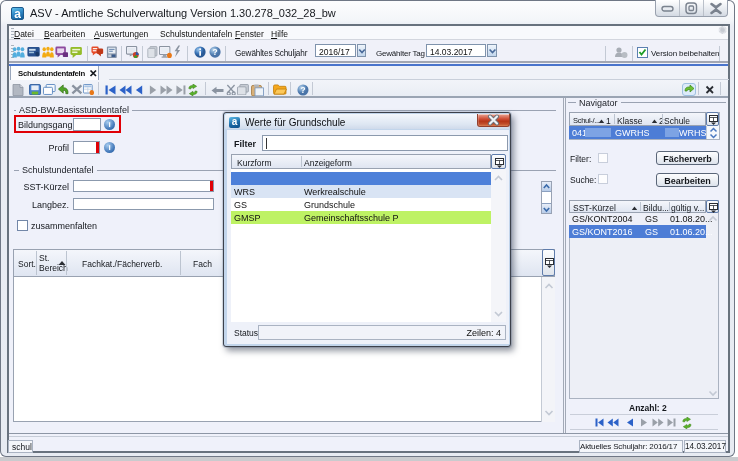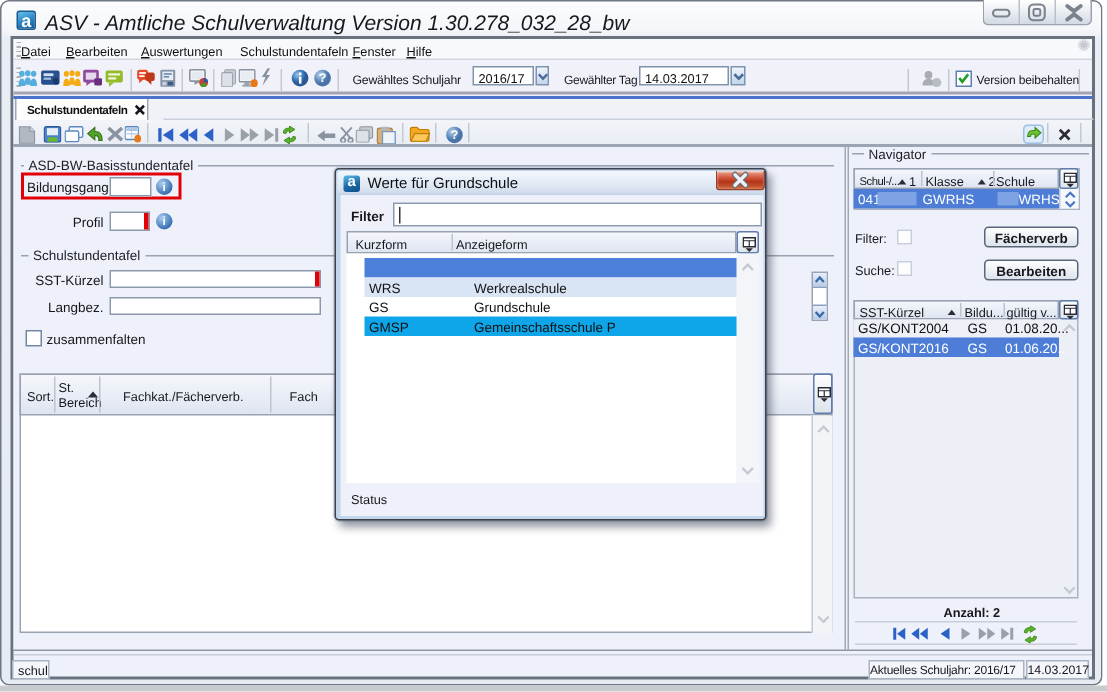--- a/index.html
+++ b/index.html
@@ -1,19 +1,19 @@
 <!DOCTYPE html>
 <html><head><meta charset="utf-8"><style>
 *{margin:0;padding:0;box-sizing:border-box;}
 html,body{width:738px;height:461px;overflow:hidden;background:#fff;}
 .outerbottom{position:absolute;left:0;top:457px;width:738px;height:4px;background:#c9cbce;}
 body{font-family:"Liberation Sans",sans-serif;font-size:9px;color:#111;}
 .abs{position:absolute;}
 .win{position:absolute;left:0;top:0;width:735px;height:457px;border-radius:6px;box-shadow:inset 0 0 0 1px #6f7785;background:linear-gradient(#fdfdfe,#f4f6f9 20px,#eaedf4 26px,#e7ebf2);}
-.titletext{position:absolute;left:30px;top:7px;font-size:14px;color:#15181d;font-style:italic;}
+.titletext{position:absolute;left:30px;top:7px;font-size:11px;color:#15181d;}
 .appicon{position:absolute;left:11px;top:7px;width:13px;height:13px;border-radius:2px;background:linear-gradient(160deg,#62c2ec,#2e85c4 50%,#0f5a96);border:1px solid #1b5a8e;color:#fff;font-size:12px;font-weight:bold;text-align:center;line-height:12px;}
 .wbtns{position:absolute;left:655px;top:0;width:73px;height:17px;border:1px solid #99a1ae;border-top:none;border-radius:0 0 4px 4px;background:linear-gradient(#ffffff,#eceff3 45%,#d4dae3);display:flex;}
 .wbtns div{flex:1;border-right:1px solid #bac0c9;position:relative;}
 .wbtns div:last-child{border-right:none;}
 .frame{position:absolute;left:7px;top:24px;width:723px;height:429px;border:2px solid #68727e;background:#eff1fa;}
 .menubar{position:absolute;left:9px;top:26px;width:719px;height:14px;background:#f8f9fc;border-bottom:1px solid #d3d6de;}
 .mi{position:absolute;top:3px;font-size:8.5px;color:#101010;}
 .tb1{position:absolute;left:9px;top:40px;width:719px;height:23px;background:#f0f1f9;border-bottom:2px solid #a2a6b2;}
 .sep1{position:absolute;top:46px;width:1px;height:15px;background:#c3c9d4;}
 .grip{position:absolute;width:3px;background:repeating-linear-gradient(#aab2bd 0 1px,#f3f5f8 1px 3px);}
@@ -39,21 +39,21 @@
 .cb{position:absolute;width:11px;height:11px;background:#fff;border:1px solid #7287a8;}
 .th{position:absolute;background:linear-gradient(#f4f6fb,#dfe5f1);border:1px solid #99a2b1;}
 .thcell{position:absolute;font-size:8.5px;color:#15181d;}
 .thsep{position:absolute;top:1px;bottom:1px;width:1px;background:#bcc4d0;}
 .btn{position:absolute;background:linear-gradient(#fdfdfe,#eef1f5 50%,#dde3ec);border:1px solid #5a6678;border-radius:3px;font-weight:bold;font-size:9px;text-align:center;color:#15181d;}
 .sbox{position:absolute;top:440px;height:13px;background:#f4f6fa;border:1px solid #aab3c2;font-size:8.5px;padding-top:1px;color:#15181d;}
 .dlg{position:absolute;left:223px;top:112px;width:288px;height:235px;border-radius:3px;background:#c2d5eb;border:1px solid #3c414b;box-shadow:3px 4px 6px rgba(40,50,70,.5), 0 0 0 1px rgba(120,140,170,.25);}
 .dlgtitle{position:absolute;left:1px;top:1px;width:284px;height:15px;background:linear-gradient(#f4f8fd,#dde6f2 70%,#cfdaeb);border-radius:2px 2px 0 0;}
 .xbtn{position:absolute;left:252px;top:0px;width:33px;height:13px;border:1px solid #93402e;border-top:none;border-radius:0 0 3px 3px;background:linear-gradient(#eba896,#d05038 40%,#b53518 60%,#c2512e 85%,#da8154);box-shadow:inset 0 1px 0 rgba(255,255,255,.45), inset 1px 0 0 rgba(255,255,255,.2);}
 .dlgbody{position:absolute;left:3px;top:17px;width:282px;height:214px;background:#eef1f9;}
-.drow{position:absolute;left:0;width:100%;height:13px;font-size:9px;padding:2px 0 0 3px;margin-left:12px;}
+.drow{position:absolute;left:0;width:100%;height:13px;font-size:9px;padding:2px 0 0 3px;}
 </style></head>
 <body>
 <div class="outerbottom"></div>
 <div class="win">
   <div class="appicon">a</div>
   <div class="titletext">ASV - Amtliche Schulverwaltung Version 1.30.278_032_28_bw</div>
   <div class="wbtns">
     <div>
         <svg class="abs" style="left:5px;top:5px" width="14" height="8">
           <rect x="1" y="1.5" width="11" height="4.5" rx="2.2" fill="none" stroke="#7a828e" stroke-width="1.4"></rect>
@@ -591,26 +591,29 @@
         <svg class="abs" style="left:2.5px;top:2.5px" width="9" height="10">
             <rect x="0.5" y="0.5" width="8" height="6" fill="#fff" stroke="#2a2d33"></rect>
             <path d="M0.5 2.5 H8.5 M4.5 2.5 V6.5" stroke="#2a2d33" stroke-width="0.8"></path>
             <path d="M2 7.5 L4.5 10 L7 7.5 Z" fill="#2a2d33"></path>
           </svg>
       </div>
       <div class="abs" style="left:4px;top:39px;width:260px;height:153px;background:#fff">
         <div class="drow" style="top:3px;background:#4d80d9"></div>
         <div class="drow" style="top:16px;background:#d9e4f4">WRS<span class="abs" style="left:73px">Werkrealschule</span></div>
         <div class="drow" style="top:29px">GS<span class="abs" style="left:73px">Grundschule</span></div>
-        <div class="drow" style="top:42px;background:#0ea5e9">GMSP<span class="abs" style="left:73px">Gemeinschaftsschule P</span></div>
+        <div class="drow" style="top:42px;background:#bef264">GMSP<span class="abs" style="left:73px">Gemeinschaftsschule P</span></div>
       </div>
       <div class="abs" style="left:264px;top:39px;width:15px;height:153px;background:#f4f5f9">
         <svg class="abs" style="left:2px;top:5px" width="11" height="9">
             <path d="M2 6 L5.5 2.5 L9 6" fill="none" stroke="#c3c9d4" stroke-width="1.6"></path>
           </svg>
         <svg class="abs" style="left:2px;top:140px" width="11" height="9">
             <path d="M2 3 L5.5 6.5 L9 3" fill="none" stroke="#c3c9d4" stroke-width="1.6"></path>
           </svg>
       </div>
       <div class="lbl" style="left:7px;top:198px;font-size:8.5px">Status</div>
+      <div class="field" style="left:31px;top:195px;width:248px;height:15px;background:#f1f3f9;border-color:#aab3c2">
+          <span class="abs" style="right:4px;top:2px;font-size:9px">Zeilen: 4</span>
+        </div>
     </div>
   </div>
 </div>
 
 </body></html>

